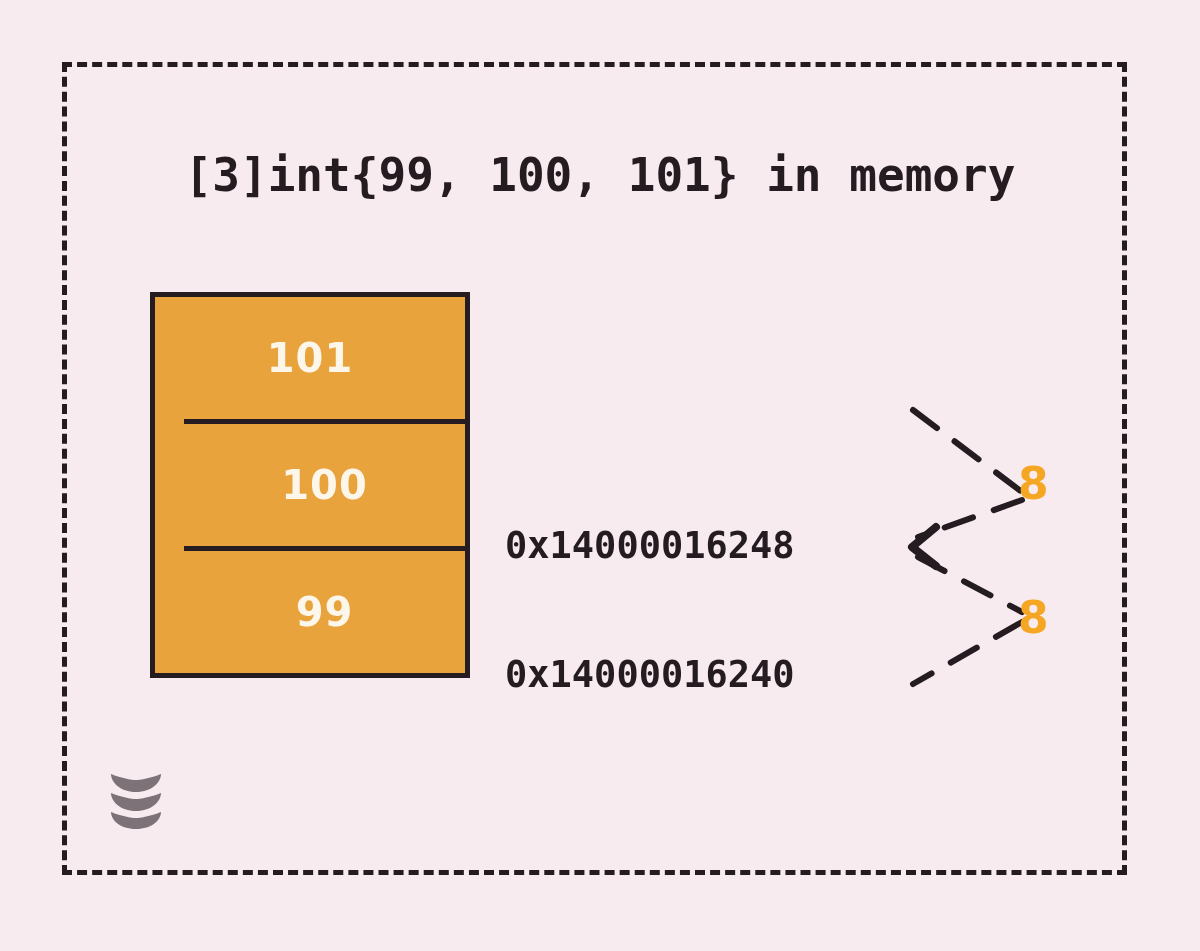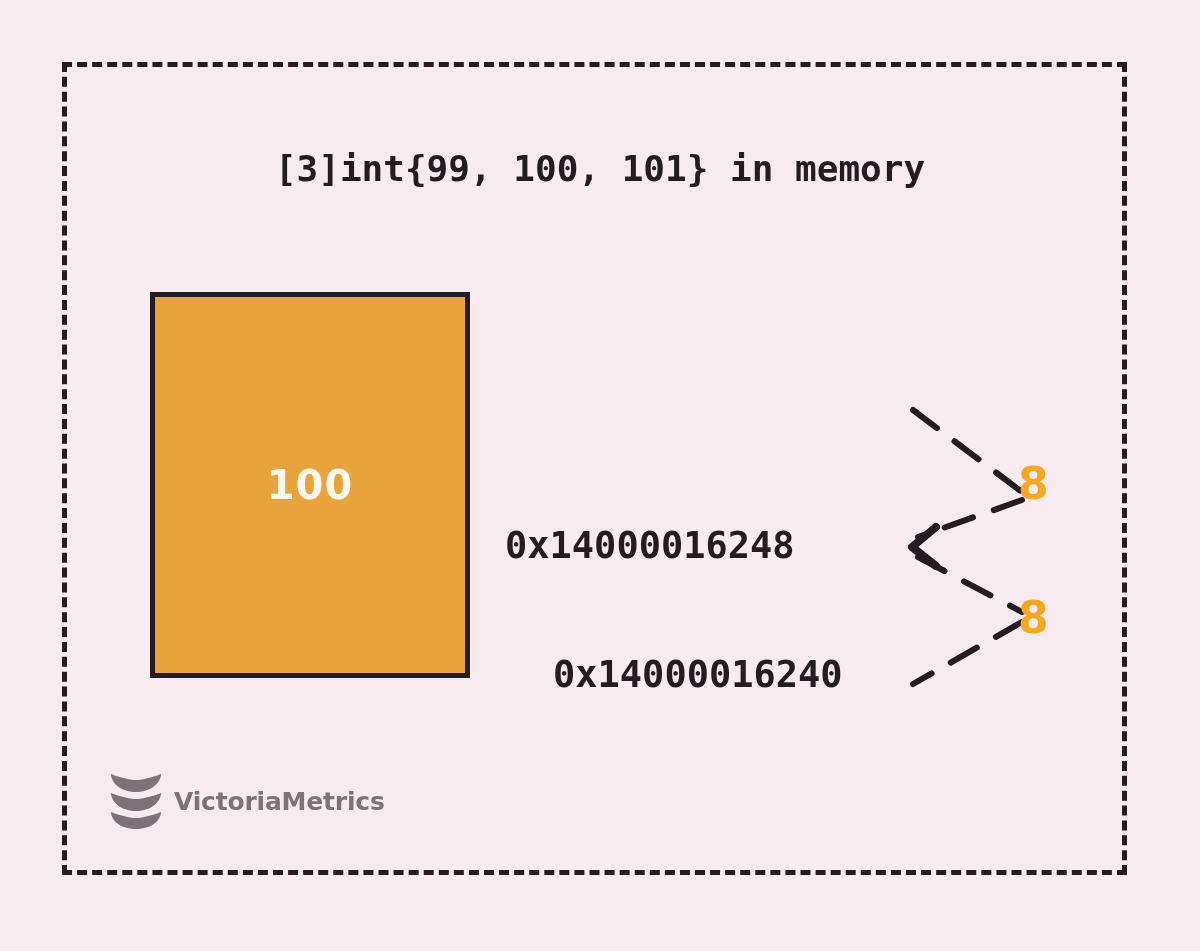--- a/index.html
+++ b/index.html
@@ -34,21 +34,21 @@
   }
 
   
   .title {
     position: absolute;
     left: 0;
     top: 148px;
     width: 1200px;
     text-align: center;
     font-family: "DejaVu Sans Mono", monospace;
-    font-size: 36px;
+    font-size: 46px;
     font-weight: bold;
     letter-spacing: 0px;
     color: #241c20;
     white-space: pre;
   }
 
   
   .mem-stack {
     position: absolute;
     left: 150px;
@@ -86,21 +86,21 @@
     position: absolute;
     left: 505px;
     font-family: "DejaVu Sans Mono", monospace;
     font-size: 37px;
     font-weight: bold;
     color: #241c20;
     white-space: pre;
   }
   .addr-0 { top: 399px; }
   .addr-1 { top: 524px; text-align: center; }
-  .addr-2 { top: 653px; margin-left: 48px; }
+  .addr-2 { top: 653px; }
 
   
   .brace-layer {
     position: absolute;
     left: 0;
     top: 0;
     width: 1200px;
     height: 951px;
     pointer-events: none;
   }
@@ -142,21 +142,27 @@
 <body>
 
 <div id="canvas">
 
   <div class="dashed-frame"></div>
 
   <div class="title">[3]int{99, 100, 101} in memory</div>
 
   <div class="mem-stack">
     <div class="mem-cell">
+      <span class="mem-value">101</span>
+    </div>
+    <div class="mem-cell">
       <span class="mem-value">100</span>
+    </div>
+    <div class="mem-cell">
+      <span class="mem-value">99</span>
     </div>
   </div>
 
   <div class="addr addr-1">0x14000016248</div>
   <div class="addr addr-2">0x14000016240</div>
 
   <svg class="brace-layer" viewBox="0 0 1200 951">
 
     <path d="M 913 410 L 1022 492" fill="none" stroke="#241c20" stroke-width="6" stroke-linecap="round" stroke-dasharray="30 22"></path>
     <path d="M 1022 500 L 918 537" fill="none" stroke="#241c20" stroke-width="6" stroke-linecap="round" stroke-dasharray="30 22"></path>
@@ -169,16 +175,15 @@
 
   <div class="gap-label gap-0">8</div>
   <div class="gap-label gap-1">8</div>
 
   <div class="logo">
     <svg class="logo-mark" viewBox="0 0 56 58">
       <path d="M3 2 C3 2 18 8 28 8 C38 8 53 2 53 2 C53 10 44 20 28 20 C12 20 3 10 3 2 Z" fill="#7d7278"></path>
       <path d="M3 21 C3 21 18 27 28 27 C38 27 53 21 53 21 C53 29 44 39 28 39 C12 39 3 29 3 21 Z" fill="#7d7278"></path>
       <path d="M3 40 C3 40 18 46 28 46 C38 46 53 40 53 40 C53 48 44 57 28 57 C12 57 3 48 3 40 Z" fill="#7d7278"></path>
     </svg>
-    <span class="logo-text">VictoriaMetrics</span>
   </div>
 
 </div>
 
 </body></html>

